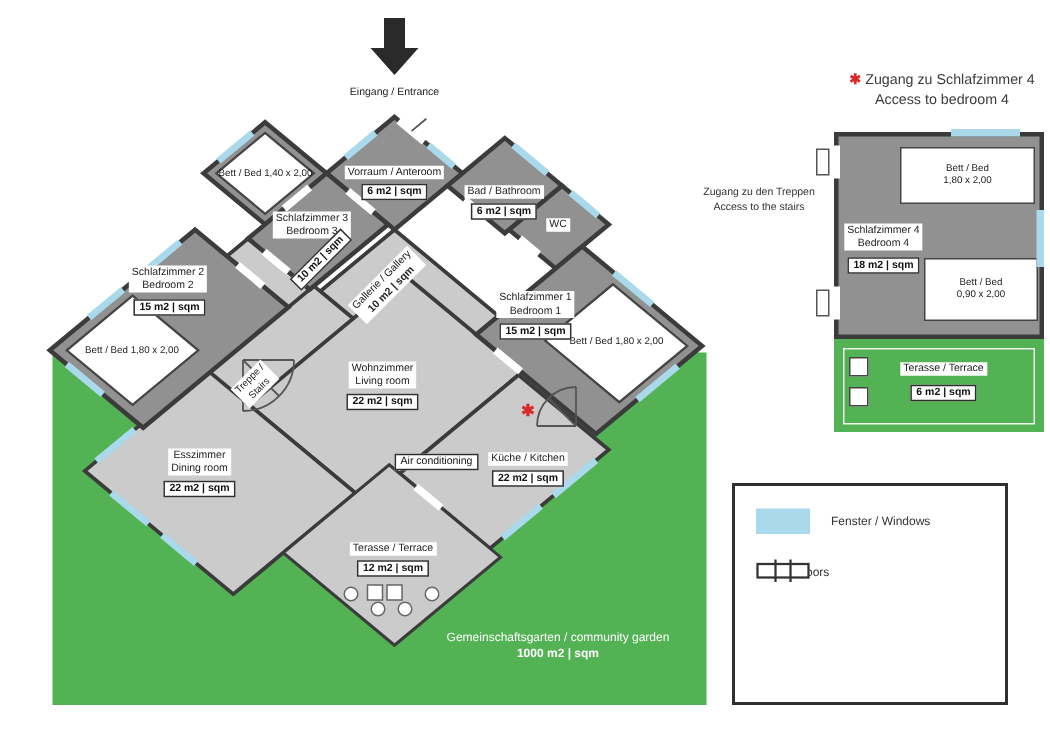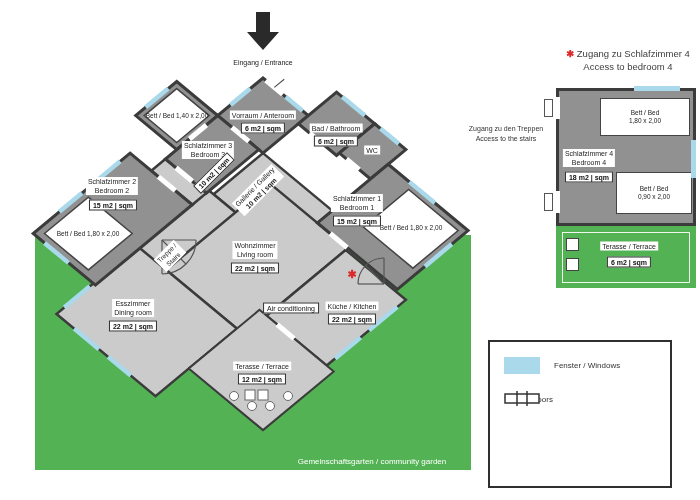--- a/index.html
+++ b/index.html
@@ -8,39 +8,39 @@
   .stage svg{position:absolute;left:0;top:0;}
   .lbl{position:absolute;transform:translate(-50%,-50%);background:#fff;color:#222;
        font-size:7px;line-height:9px;padding:0 2px;text-align:center;white-space:nowrap;z-index:5;}
   .lbl .ln{display:block;}
   .area{position:absolute;transform:translate(-50%,-50%);background:#fff;border:1px solid #2f2f2f;
         color:#111;font-size:7px;font-weight:bold;padding:1px 3px;white-space:nowrap;z-index:6;}
   .diag{transform:translate(-50%,-50%) rotate(-45deg);}
   .bedlbl{position:absolute;transform:translate(-50%,-50%);background:transparent;font-size:6.5px;
           line-height:8px;color:#222;text-align:center;white-space:nowrap;z-index:5;}
   .garden-lbl{position:absolute;transform:translate(-50%,-50%);color:#fff;font-size:8px;
-              line-height:11px;text-align:center;white-space:nowrap;z-index:5;margin-top:37px;}
+              line-height:11px;text-align:center;white-space:nowrap;z-index:5;}
   .garden-lbl .bold{font-weight:bold;}
   .marker{position:absolute;transform:translate(-50%,-50%);color:#d92b2b;font-size:11px;
           font-weight:bold;background:transparent;z-index:7;}
   .note{position:absolute;left:600px;top:60px;transform:translate(-50%,-50%);text-align:center;
         font-size:9.5px;color:#3c3c3c;line-height:13px;white-space:nowrap;margin-left:28px;}
   .star{color:#d92b2b;font-weight:bold;}
   .room4{position:absolute;left:556px;top:88px;width:140px;height:138px;background:#919191;
          border:3px solid #3b3b3b;box-sizing:border-box;z-index:2;}
   .bedbox{position:absolute;background:#fff;border:1.5px solid #444;box-sizing:border-box;
           display:flex;flex-direction:column;justify-content:center;text-align:center;
           font-size:6.5px;line-height:8px;z-index:4;}
   .win{position:absolute;background:#a9d9ea;z-index:5;}
   .gap{position:absolute;background:#fff;z-index:4;}
   .leaf{position:absolute;background:#fff;border:1px solid #555;box-sizing:border-box;z-index:4;}
   .terr-strip{position:absolute;left:556px;top:226px;width:140px;height:62px;background:#53b253;z-index:1;}
   .terr-outline{position:absolute;left:6px;top:6px;width:126px;height:49px;border:1px solid rgba(255,255,255,.9);}
   .furn{position:absolute;background:#fff;border:1px solid #444;box-sizing:border-box;z-index:3;}
-  .legend{position:absolute;left:488px;top:340px;width:184px;height:148px;border:2px solid #2f2f2f;
+  .legend{position:absolute;left:488px;top:322px;width:184px;height:148px;border:2px solid #2f2f2f;
           background:#fff;box-sizing:border-box;z-index:2;}
   .leg-row{position:absolute;left:14px;display:flex;align-items:center;gap:14px;height:18px;}
   .swatch{width:36px;height:17px;flex:0 0 auto;}
   .leg-label{font-size:8px;color:#333;white-space:nowrap;}
   .access-lbl{position:absolute;left:506px;top:134px;transform:translate(-50%,-50%);font-size:7px;
               line-height:10px;text-align:center;color:#333;background:#fff;padding:1px 2px;z-index:5;}
 </style>
 </head>
 <body>
 

